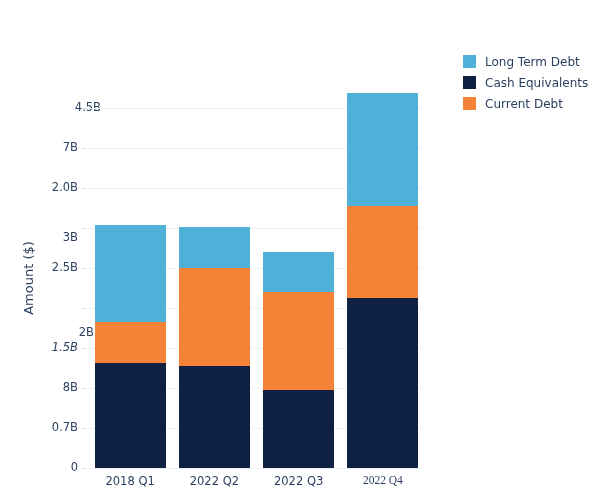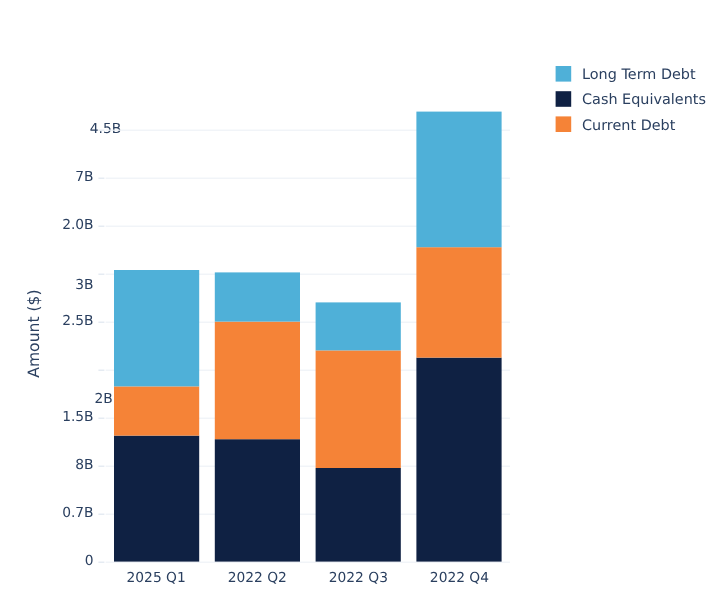--- a/index.html
+++ b/index.html
@@ -149,21 +149,21 @@
     <div class="y-axis-title">Amount ($)</div>
   </div>
 
   <div id="y-ticks">
       <div class="ytick" style="left: 0px; top: 462px;">0</div>
       <div class="ytick-dash" style="top: 468px;"></div>
       <div class="ytick" style="left: 0px; top: 422px;">0.7B</div>
       <div class="ytick-dash" style="top: 428px;"></div>
       <div class="ytick" style="left: 0px; top: 382px;">8B</div>
       <div class="ytick-dash" style="top: 388px;"></div>
-      <div class="ytick" style="left: 0px; top: 342px;">1.5B</div>
+      <div class="ytick" style="left: 0px; top: 342px; font-style: italic;">1.5B</div>
       <div class="ytick-dash" style="top: 348px;"></div>
       <div class="ytick" style="left: 16px; top: 302px; margin-top: 25px;">2B</div>
       <div class="ytick-dash" style="top: 308px;"></div>
       <div class="ytick" style="left: 0px; top: 262px;">2.5B</div>
       <div class="ytick-dash" style="top: 268px;"></div>
       <div class="ytick" style="left: 0px; top: 232px;">3B</div>
       <div class="ytick-dash" style="top: 228px;"></div>
       <div class="ytick" style="left: 0px; top: 182px;">2.0B</div>
       <div class="ytick-dash" style="top: 188px;"></div>
       <div class="ytick" style="left: 0px; top: 142px;">7B</div>
@@ -199,24 +199,24 @@
         <div class="seg" title="Long Term Debt — 2022 Q3" style="top: 164px; height: 40px; background: rgb(79, 176, 216);"></div>
       </div>
       <div class="bar-group" style="left: 259.375px; height: 380px;">
         <div class="seg" title="Cash Equivalents — 2022 Q4" style="top: 209.6px; height: 170.4px; background: rgb(15, 33, 67);"></div>
         <div class="seg" title="Current Debt — 2022 Q4" style="top: 118.4px; height: 91.2px; background: rgb(245, 131, 55);"></div>
         <div class="seg" title="Long Term Debt — 2022 Q4" style="top: 4.8px; height: 113.6px; background: rgb(79, 176, 216);"></div>
       </div>
     </div>
 
   <div id="x-labels">
-      <div class="x-label" style="left: 75.125px;">2025 Q1</div>
+      <div class="x-label" style="left: 75.125px;">2018 Q1</div>
       <div class="x-label" style="left: 159.375px;">2022 Q2</div>
       <div class="x-label" style="left: 243.625px;">2022 Q3</div>
-      <div class="x-label" style="left: 327.875px;">2022 Q4</div>
+      <div class="x-label" style="left: 327.875px; font-family: Liberation Serif, serif;">2022 Q4</div>
     </div>
 
   <div class="legend" id="legend">
       <div class="legend-item">
         <span class="legend-swatch" style="background: rgb(79, 176, 216);"></span>
         <span class="legend-label">Long Term Debt</span>
       </div>
       <div class="legend-item">
         <span class="legend-swatch" style="background: rgb(15, 33, 67);"></span>
         <span class="legend-label">Cash Equivalents</span>

